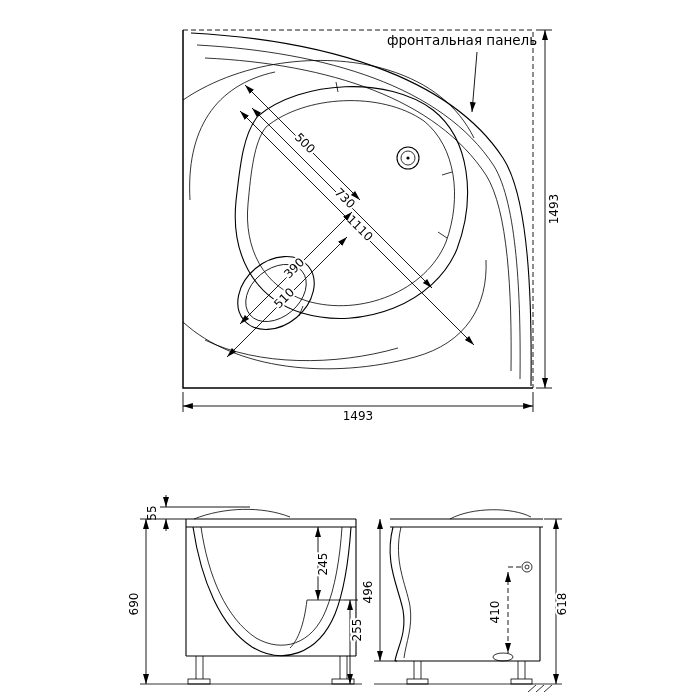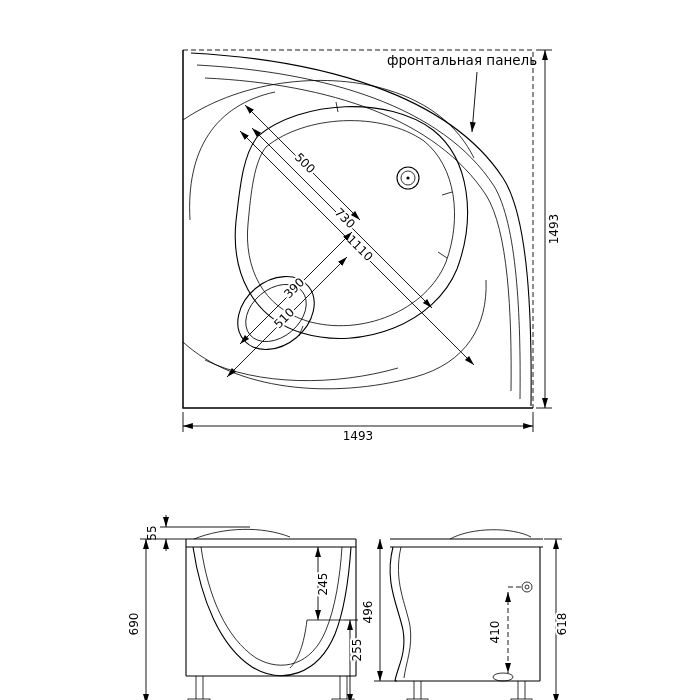--- a/index.html
+++ b/index.html
@@ -7,21 +7,20 @@
     padding: 0;
     background: #ffffff;
     width: 700px;
     height: 700px;
     overflow: hidden;
   }
   .stage {
     width: 700px;
     height: 580px;
     background: #ffffff;
-    margin-top: 20px;
   }
   svg { display: block; }
   .ln    { stroke: #000; fill: none; stroke-width: 1.1; }
   .thick { stroke-width: 1.5; }
   .med   { stroke-width: 1.1; }
   .thin  { stroke-width: 0.8; }
   .dash  { stroke-dasharray: 5 3; stroke-width: 0.9; }
   .dimln { stroke: #000; fill: none; stroke-width: 0.9; }
   .dim {
     font-family: "DejaVu Sans", "Liberation Sans", sans-serif;

